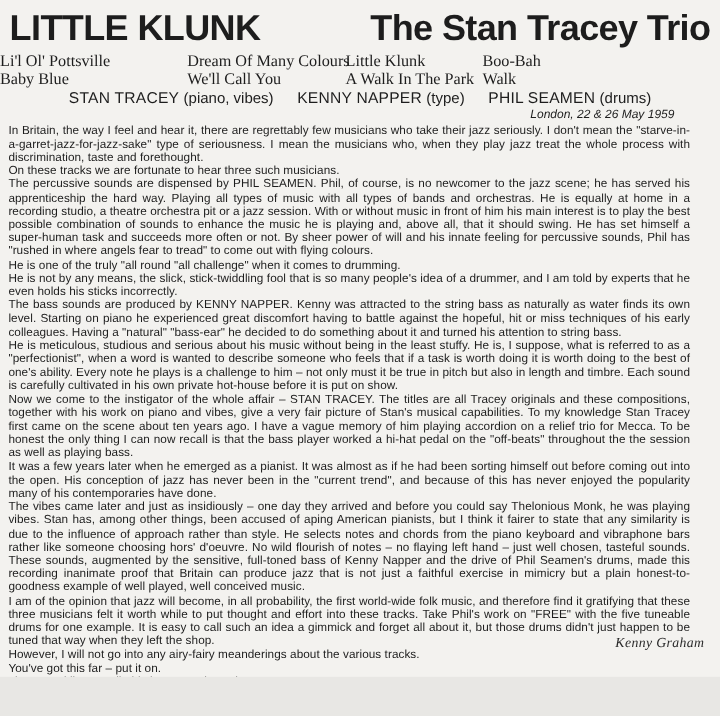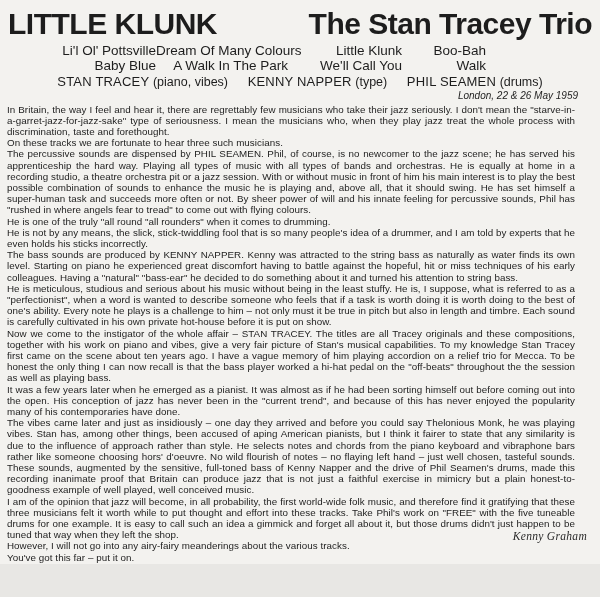--- a/index.html
+++ b/index.html
@@ -29,39 +29,39 @@
     line-height: 1.05;
     white-space: nowrap;
   }
   .tracks { margin-top: 3px; }
   .track-row {
     display: grid;
     grid-template-columns: 26% 22% 19% 14%;
     font-size: 13.5px;
     line-height: 15px;
   }
-  .track { text-align: right; white-space: nowrap; }
+  .track { text-align: left; white-space: nowrap; font-family: Liberation Serif, serif; }
 
   .personnel {
     text-align: center;
     font-size: 13px;
     line-height: 15px;
     margin-top: 1px;
     white-space: nowrap;
   }
   .musician { margin: 0 8px; }
   .m-name { letter-spacing: 0.2px; margin-top: 12px; }
   .m-inst { font-size: 12.5px; }
 
   .session {
     text-align: right;
     font-style: italic;
     font-size: 10px;
     line-height: 11px;
-    padding-right: 22px;
+    padding-right: 38px;
     margin-top: 0px;
   }
 
   
   .notes {
     padding: 3px 25px 0 7px;
     font-size: 9.8px;
     line-height: 11.2px;
     letter-spacing: 0.05px;
   }
@@ -107,23 +107,23 @@
           <span class="track">Dream Of Many Colours</span>
 
           <span class="track">Little Klunk</span>
 
           <span class="track">Boo-Bah</span>
         </div>
       <div class="track-row">
 
           <span class="track">Baby Blue</span>
 
+          <span class="track">We'll Call You</span>
+
           <span class="track">A Walk In The Park</span>
-
-          <span class="track">We'll Call You</span>
 
           <span class="track">Walk</span>
         </div>
     </div>
 
     <div class="personnel">
       
     
         <span class="musician"><span class="m-name">STAN TRACEY</span> <span class="m-inst">(piano, vibes)</span></span>
       
@@ -136,21 +136,21 @@
   </header>
 
   <main class="notes">
 
       <p class="para">In Britain, the way I feel and hear it, there are regrettably few musicians who take their jazz seriously. I don't mean the "starve-in-a-garret-jazz-for-jazz-sake" type of seriousness. I mean the musicians who, when they play jazz treat the whole process with discrimination, taste and forethought.</p>
 
       <p class="para">On these tracks we are fortunate to hear three such musicians.</p>
 
       <p class="para">The percussive sounds are dispensed by PHIL SEAMEN. Phil, of course, is no newcomer to the jazz scene; he has served his apprenticeship the hard way. Playing all types of music with all types of bands and orchestras. He is equally at home in a recording studio, a theatre orchestra pit or a jazz session. With or without music in front of him his main interest is to play the best possible combination of sounds to enhance the music he is playing and, above all, that it should swing. He has set himself a super-human task and succeeds more often or not. By sheer power of will and his innate feeling for percussive sounds, Phil has "rushed in where angels fear to tread" to come out with flying colours.</p>
 
-      <p class="para">He is one of the truly "all round "all rounders" when it comes to drumming.</p>
+      <p class="para">He is one of the truly "all round "all challenge" when it comes to drumming.</p>
 
       <p class="para">He is not by any means, the slick, stick-twiddling fool that is so many people's idea of a drummer, and I am told by experts that he even holds his sticks incorrectly.</p>
 
 
       <p class="para">The bass sounds are produced by KENNY NAPPER. Kenny was attracted to the string bass as naturally as water finds its own level. Starting on piano he experienced great discomfort having to battle against the hopeful, hit or miss techniques of his early colleagues. Having a "natural" "bass-ear" he decided to do something about it and turned his attention to string bass.</p>
 
       <p class="para">He is meticulous, studious and serious about his music without being in the least stuffy. He is, I suppose, what is referred to as a "perfectionist", when a word is wanted to describe someone who feels that if a task is worth doing it is worth doing to the best of one's ability. Every note he plays is a challenge to him – not only must it be true in pitch but also in length and timbre. Each sound is carefully cultivated in his own private hot-house before it is put on show.</p>
 
       <p class="para">Now we come to the instigator of the whole affair – STAN TRACEY. The titles are all Tracey originals and these compositions, together with his work on piano and vibes, give a very fair picture of Stan's musical capabilities. To my knowledge Stan Tracey first came on the scene about ten years ago. I have a vague memory of him playing accordion on a relief trio for Mecca. To be honest the only thing I can now recall is that the bass player worked a hi-hat pedal on the "off-beats" throughout the the session as well as playing bass.</p>
 

